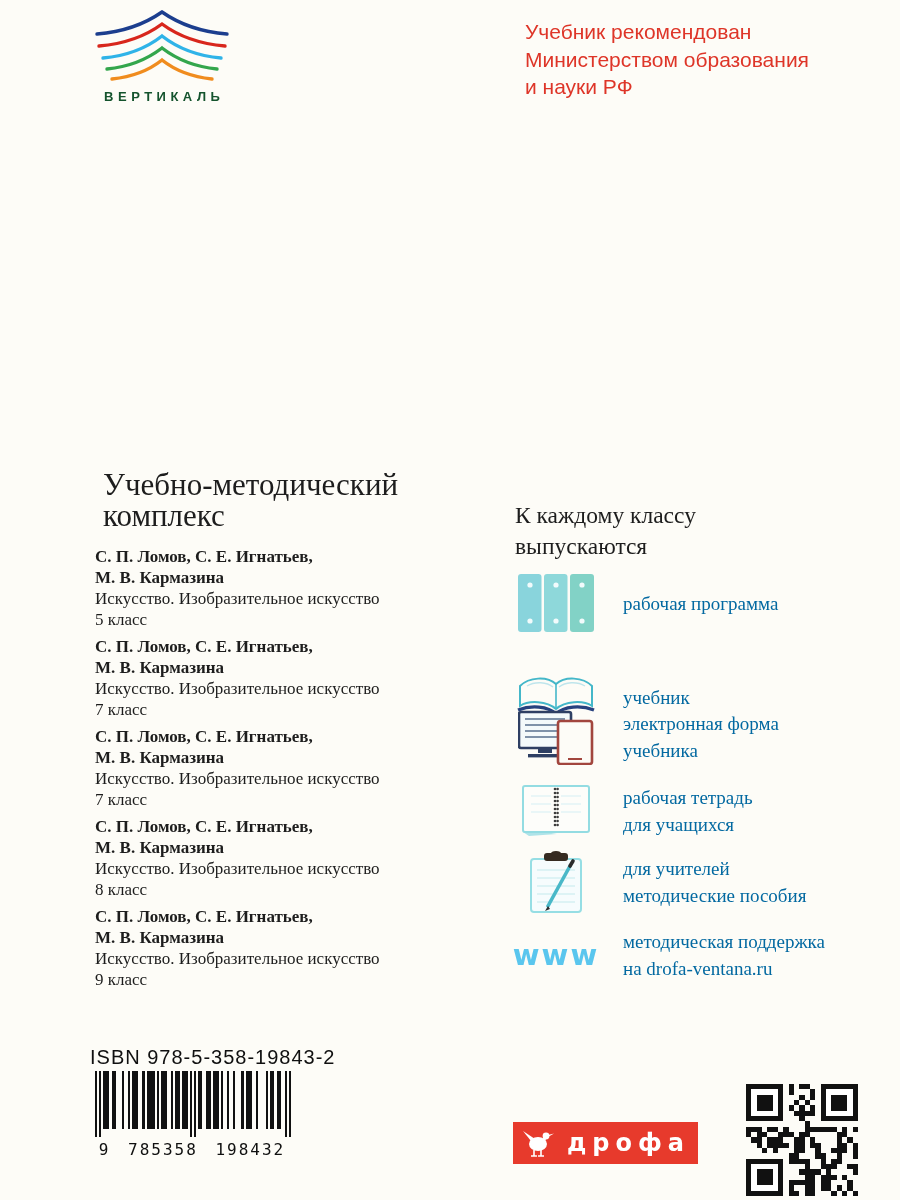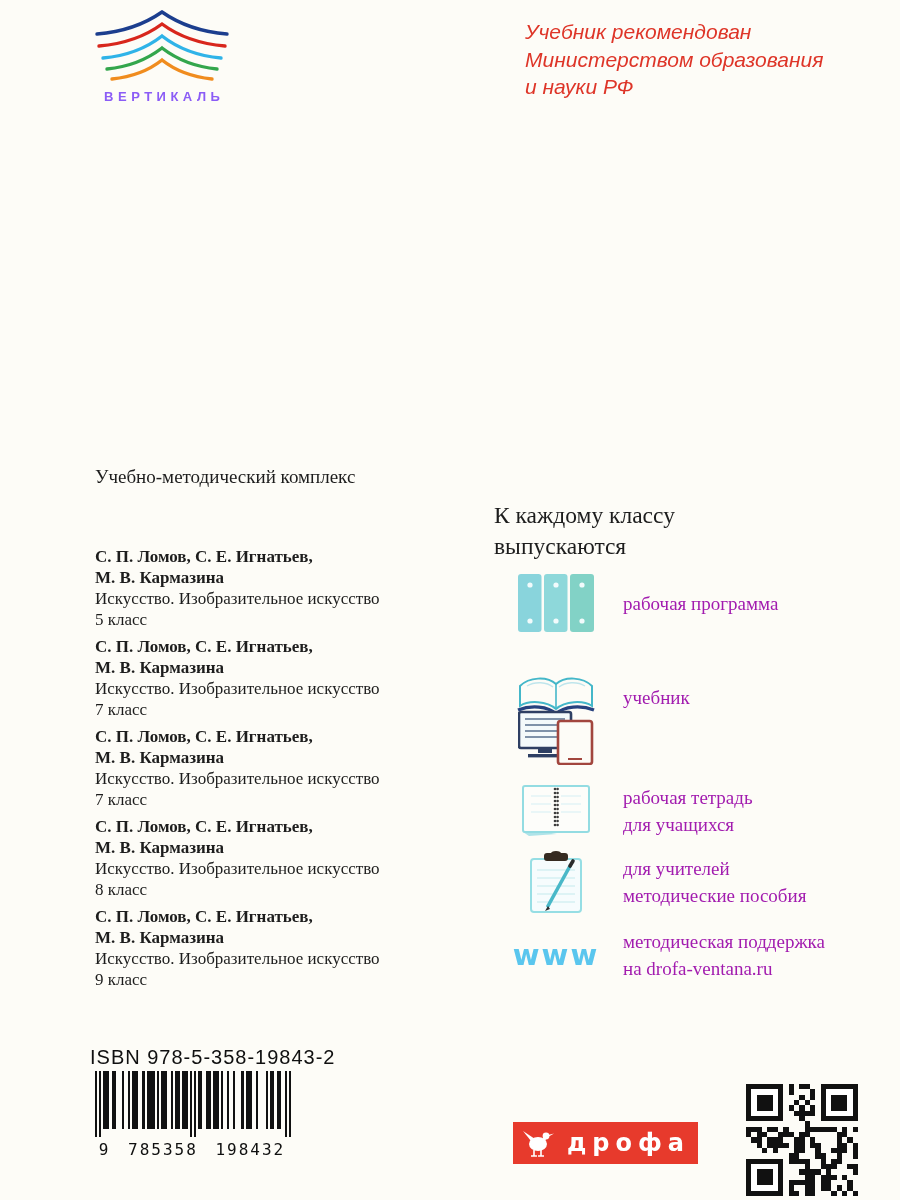--- a/index.html
+++ b/index.html
@@ -7,44 +7,44 @@
     position:relative;width:900px;height:1200px;overflow:hidden;
     background:#fdfcf7;
     font-family:"Liberation Serif","DejaVu Serif",serif;
     color:#1d1d1d;
   }
   
   .brand{position:absolute;left:86px;top:8px;width:152px;text-align:center;}
   .brand svg{display:block;margin:0 auto;}
   .brand-label{
     margin-top:5px;font-family:"Liberation Sans","DejaVu Sans",sans-serif;
-    font-size:13px;font-weight:700;letter-spacing:4.5px;color:#8b5cf6;
+    font-size:13px;font-weight:700;letter-spacing:4.5px;color:#14532d;
     text-indent:4.5px;white-space:nowrap;
   }
   
   .recommend{
     position:absolute;left:525px;top:18px;
     font-family:"Liberation Sans","DejaVu Sans",sans-serif;
-    font-size:21px;line-height:27.5px;font-weight:500;color:#de3528;font-style:italic;
+    font-size:21px;line-height:27.5px;font-weight:500;color:#de3528;
   }
   
   .umk-heading{
     position:absolute;left:95px;top:461px;width:310px;
-    font-size:19px;line-height:31px;font-weight:400;margin:0;
+    font-size:31px;line-height:31px;font-weight:400;margin:8px;
   }
   .entry{position:absolute;left:95px;width:330px;font-size:17px;line-height:21px;}
   .entry .authors{font-weight:700;}
   
   .pc-heading{
-    position:absolute;left:494px;top:500px;width:250px;
+    position:absolute;left:515px;top:500px;width:250px;
     font-size:23.5px;line-height:31px;font-weight:400;margin:0;
   }
   .icon-row{position:absolute;left:515px;width:360px;display:flex;align-items:center;}
   .icon-cell{width:82px;min-width:82px;display:flex;justify-content:center;align-items:center;text-align:right;}
-  .icon-label{margin-left:26px;font-size:19px;line-height:27px;color:#a21caf;}
+  .icon-label{margin-left:26px;font-size:19px;line-height:27px;color:#0369a1;}
   .www-text{
     font-family:"DejaVu Sans","Liberation Sans",sans-serif;
     font-size:29px;font-weight:800;letter-spacing:2px;color:#5ac6ee;
   }
   
   .isbn{
     position:absolute;left:90px;top:1046px;
     font-family:"Liberation Sans","DejaVu Sans",sans-serif;
     font-size:20px;font-weight:400;letter-spacing:1px;color:#101010;white-space:nowrap;
   }
@@ -159,20 +159,24 @@
   <div class="icon-row" style="top:708px;height:58px">
     <div class="icon-cell">
       <svg width="76" height="56" viewBox="0 0 76 56">
         <rect x="1" y="3" width="52" height="36" rx="2" fill="#f4fafb" stroke="#2e3f63" stroke-width="2.6"></rect>
         <path d="M7,10 h40 M7,16 h40 M7,22 h40 M7,28 h40" stroke="#58708f" stroke-width="1.6"></path>
         <rect x="20" y="40" width="14" height="4" fill="#2e3f63"></rect>
         <rect x="10" y="45" width="34" height="3.4" fill="#2e3f63"></rect>
         <rect x="40" y="12" width="34" height="43" rx="2.5" fill="#fdfcf7" stroke="#a2463e" stroke-width="2.6"></rect>
         <path d="M50,50 h14" stroke="#a2463e" stroke-width="2"></path>
       </svg>
+    </div>
+    <div class="icon-label">
+      <div>электронная форма</div>
+      <div>учебника</div>
     </div>
   </div>
 
   <div class="icon-row" style="top:782px;height:58px">
     <div class="icon-cell">
       <svg width="74" height="54" viewBox="0 0 74 54">
         <path d="M4,48 L10,52 L38,50 L4,44 Z" fill="#aee3e8"></path>
         <rect x="4" y="2" width="66" height="46" rx="2" fill="#fdfdfa" stroke="#93dce2" stroke-width="2"></rect>
         <path d="M12,12 h20 M12,20 h20 M12,28 h20 M42,12 h20 M42,20 h20 M42,28 h20" stroke="#e2f4f6" stroke-width="1.3"></path>
         <g fill="#3c3c3c">

